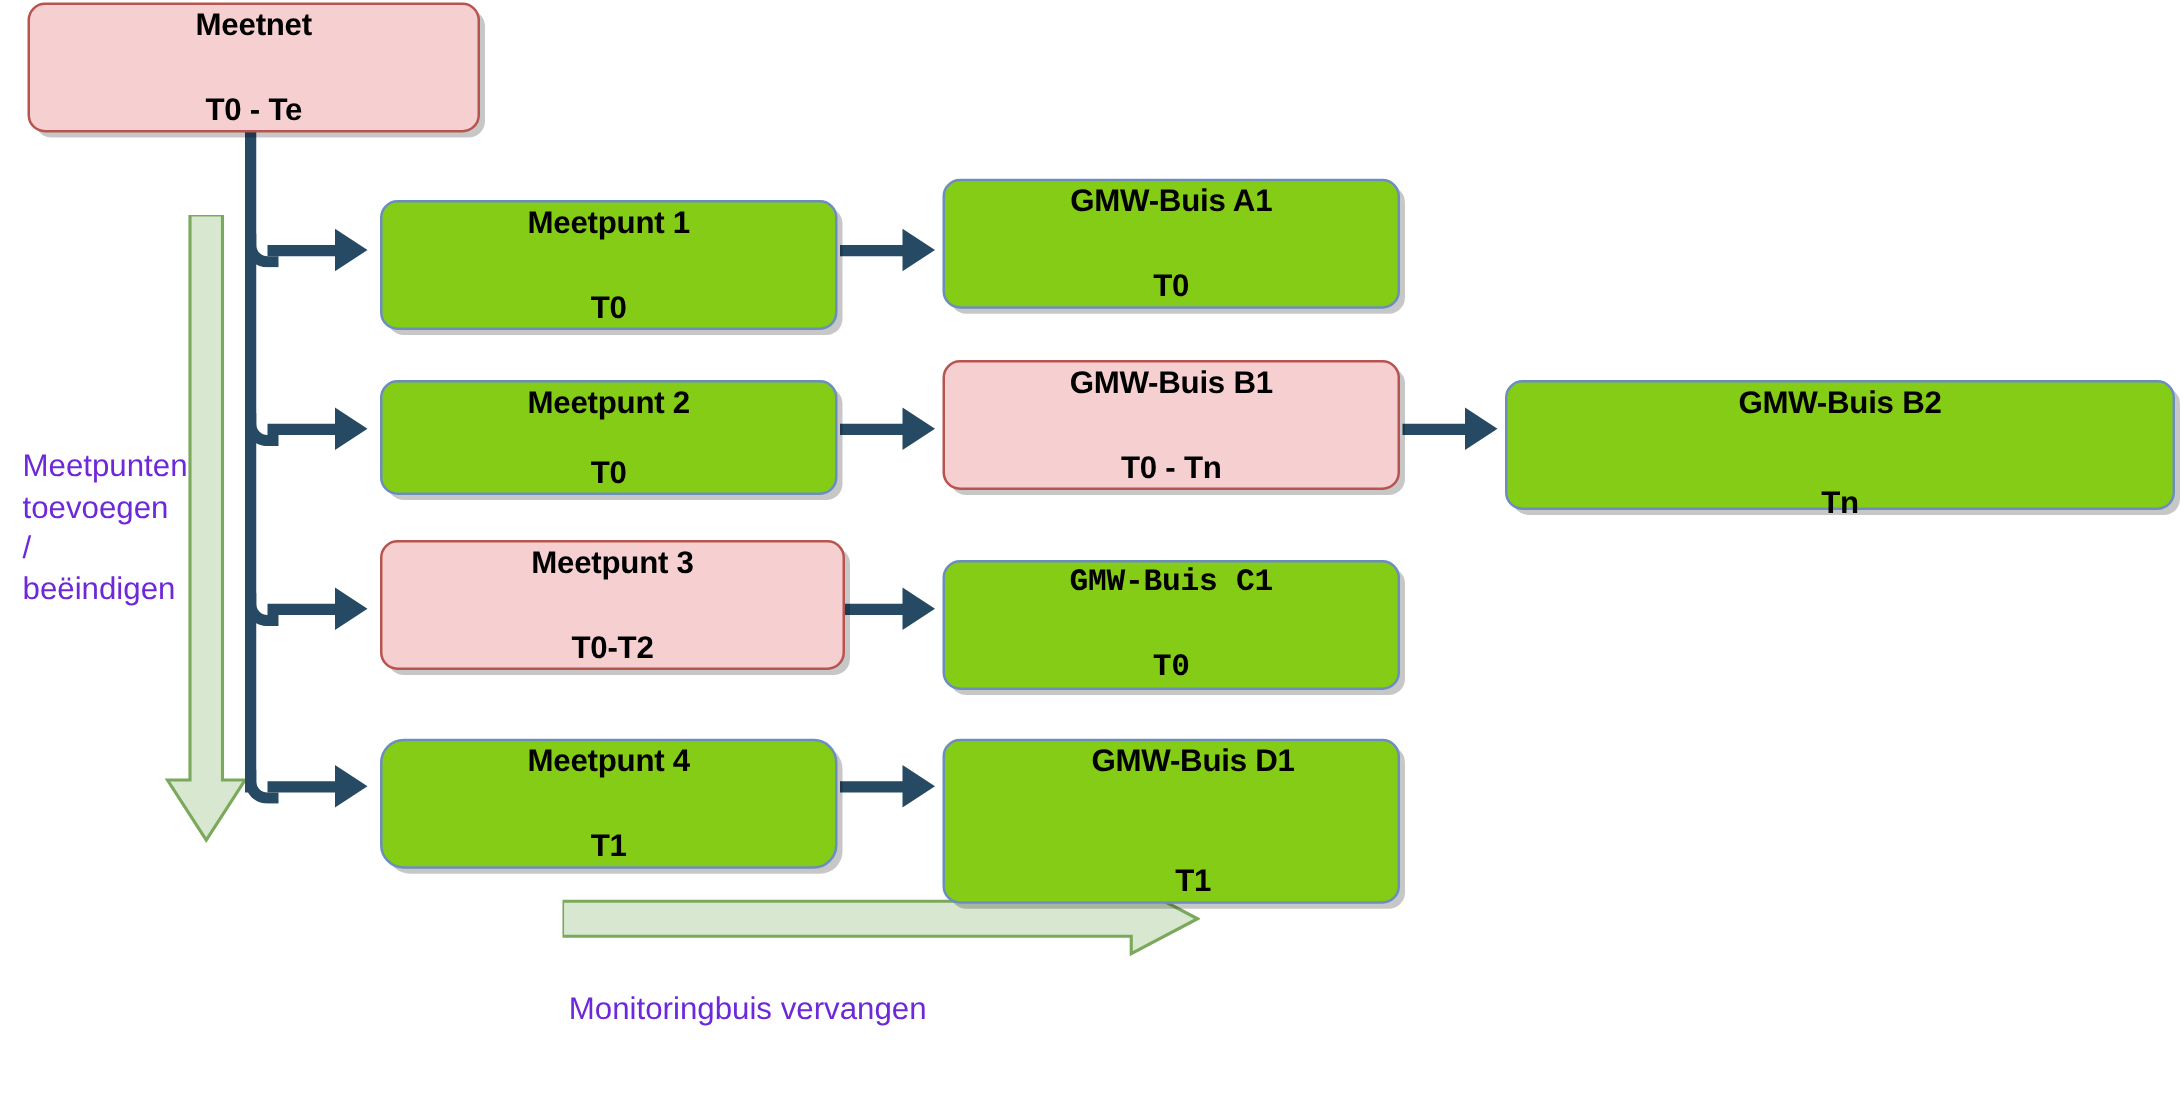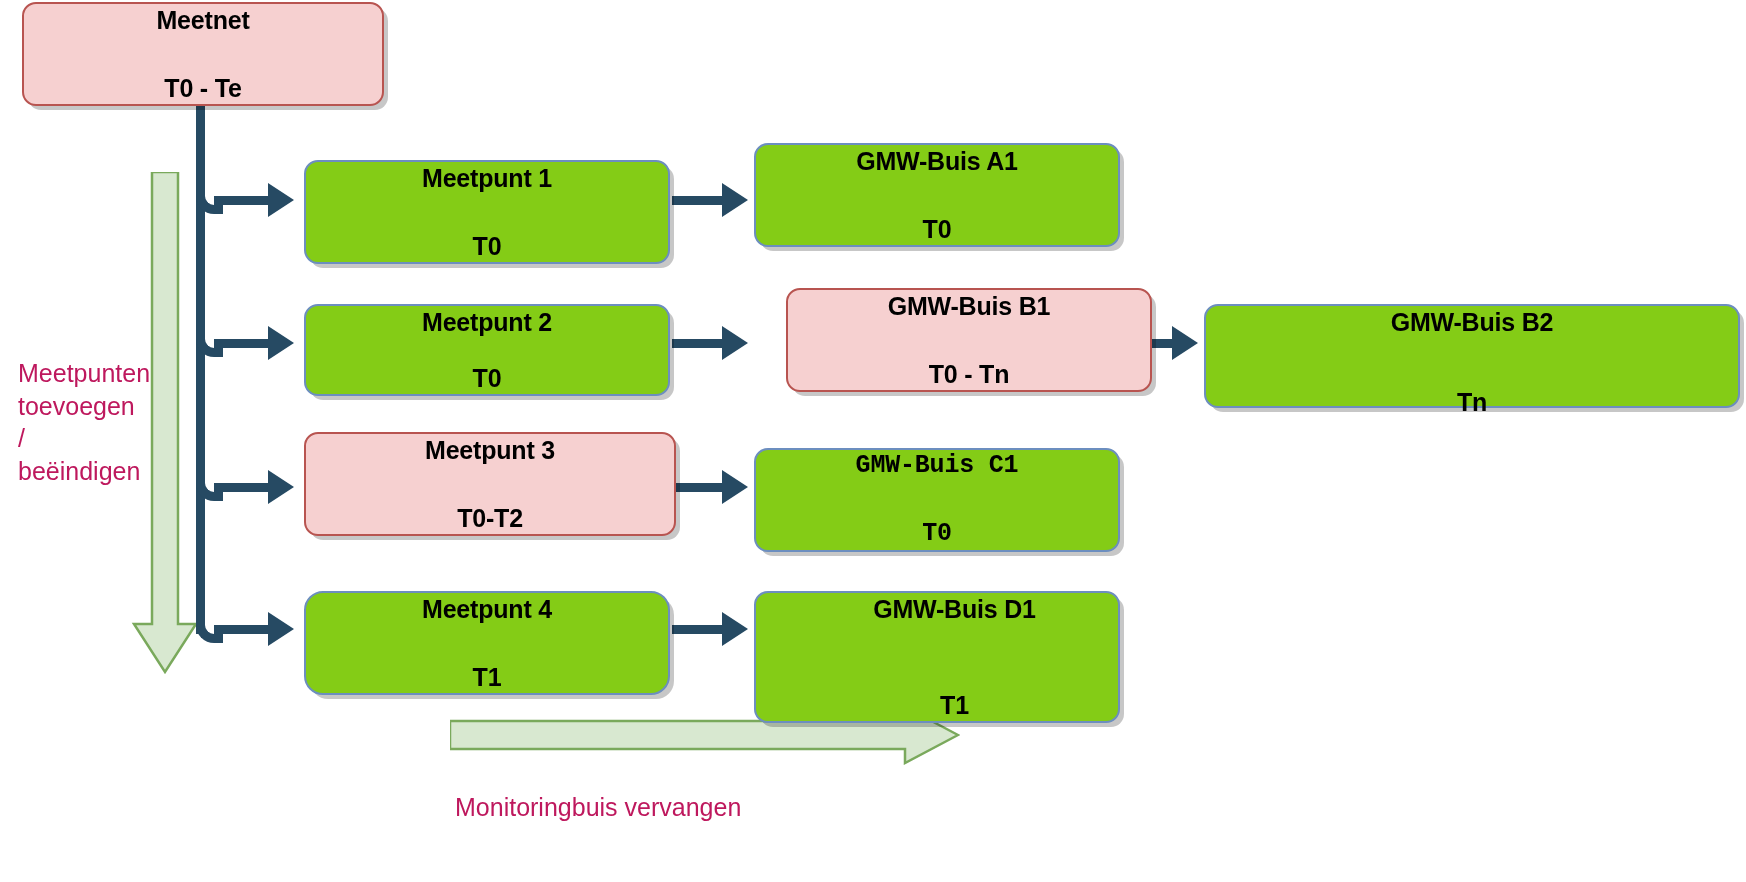--- a/index.html
+++ b/index.html
@@ -50,21 +50,21 @@
 
   
   .greenarrow{position:absolute;z-index:1;}
 
   
   .caption{
     position:absolute;
     font-family:"Liberation Sans",sans-serif;
     font-weight:normal;
     font-size:25px;
-    color:#be185d;
+    color:#6d28d9;
     line-height:1.3;
     z-index:5;
   }
   .caption.center{margin-top:16px;}
 </style>
 </head>
 <body>
 
 <div id="stage">
 
@@ -120,21 +120,21 @@
   </div>
   <div class="node blue" style="left:754px;top:127px;width:366px;height:104px;">
     <span class="l1">GMW-Buis A1</span>
     <span class="l2">T0</span>
   </div>
 
   <div class="node blue" style="left:304px;top:288px;width:366px;height:92px;">
     <span class="l1">Meetpunt 2</span>
     <span class="l2">T0</span>
   </div>
-  <div class="node pink" style="left:754px;top:288px;width:366px;height:104px;margin-left:32px;">
+  <div class="node pink" style="left:754px;top:288px;width:366px;height:104px;">
     <span class="l1">GMW-Buis B1</span>
     <span class="l2">T0 - Tn</span>
   </div>
   <div class="node blue" style="left:1204px;top:288px;width:536px;height:104px;gap:48px;">
     <span class="l1">GMW-Buis B2</span>
     <span class="l2">Tn</span>
   </div>
 
   <div class="node pink" style="left:304px;top:432px;width:372px;height:104px;">
     <span class="l1">Meetpunt 3</span>

